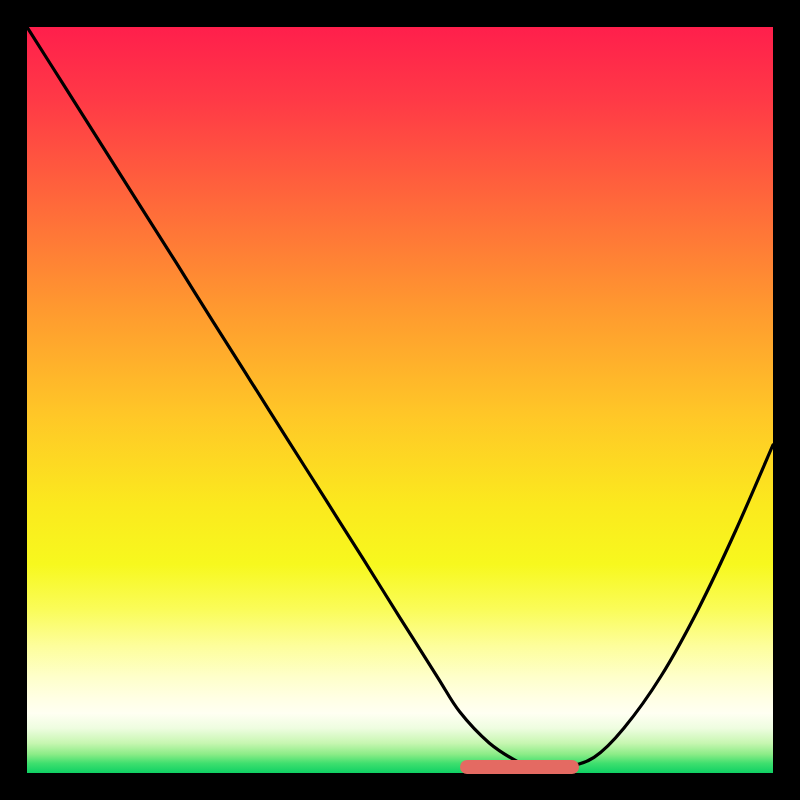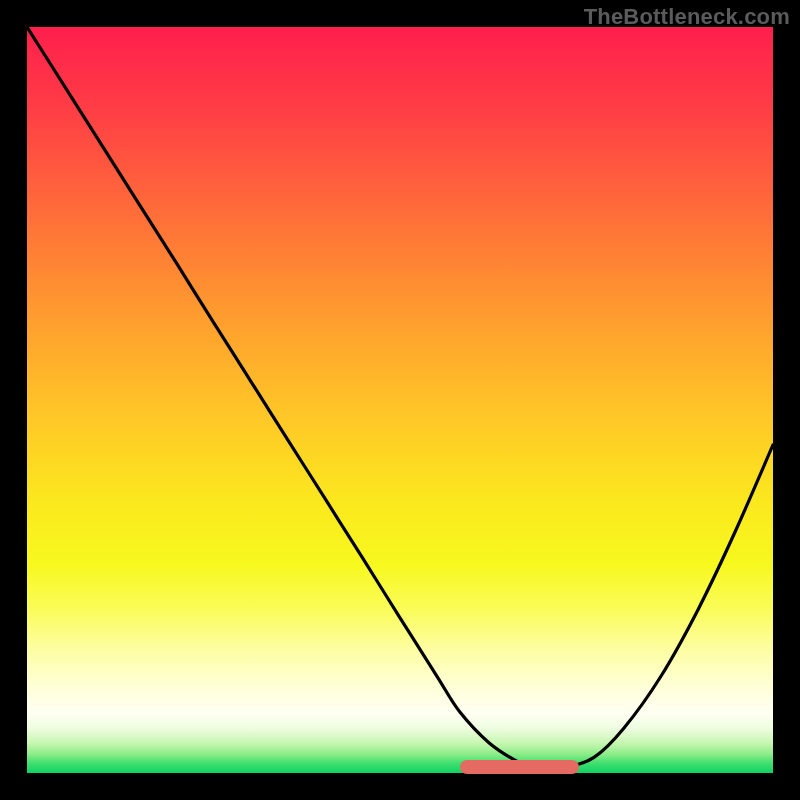--- a/index.html
+++ b/index.html
@@ -77,21 +77,20 @@
     border-radius: 7px;
     height: 14px;
     z-index: 6;
     pointer-events: none;
   }
 </style>
 </head>
 <body>
 
 <div class="frame">
-  <div class="watermark">TheBottleneck.com</div>
 
   <div class="plot-outer">
     <div class="plot-inner"></div>
 
     <svg class="curve" viewBox="0 0 746 746" preserveAspectRatio="none">
       <path id="curve-path" d="M 0.0 0.0 C 6.2 9.8, 24.9 39.3, 37.3 58.9 C 49.7 78.6, 62.2 98.2, 74.6 117.9 C 87.0 137.5, 99.5 157.2, 111.9 176.8 C 124.3 196.4, 136.8 216.0, 149.2 235.7 C 161.6 255.5, 174.1 275.6, 186.5 295.4 C 198.9 315.2, 211.4 334.7, 223.8 354.3 C 236.2 374.0, 248.7 393.6, 261.1 413.3 C 273.5 432.9, 286.0 452.6, 298.4 472.2 C 310.8 491.9, 323.3 511.4, 335.7 531.2 C 348.1 550.9, 360.6 571.1, 373.0 590.8 C 385.4 610.6, 400.4 634.1, 410.3 649.8 C 420.2 665.4, 424.0 673.8, 432.7 684.8 C 441.4 695.9, 452.6 707.7, 462.5 716.2 C 472.5 724.6, 484.9 731.6, 492.4 735.6 C 499.8 739.5, 499.8 739.3, 507.3 740.0 C 514.7 740.8, 527.2 741.6, 537.1 740.0 C 547.1 738.4, 557.0 736.8, 567.0 730.3 C 576.9 723.9, 585.6 714.8, 596.8 701.2 C 608.0 687.7, 621.7 668.9, 634.1 649.0 C 646.5 629.1, 659.0 606.1, 671.4 581.9 C 683.8 557.6, 696.3 530.9, 708.7 503.5 C 721.1 476.2, 739.8 432.1, 746.0 417.8" fill="none" stroke="#000000" stroke-width="3.2" stroke-linecap="round" stroke-linejoin="round"></path>
     </svg>
 
     <div id="flat-marker" class="flat-marker" style="left: 432.68px; width: 119.36px; top: 733.032px; background: rgb(228, 106, 98);"></div>
   </div>

